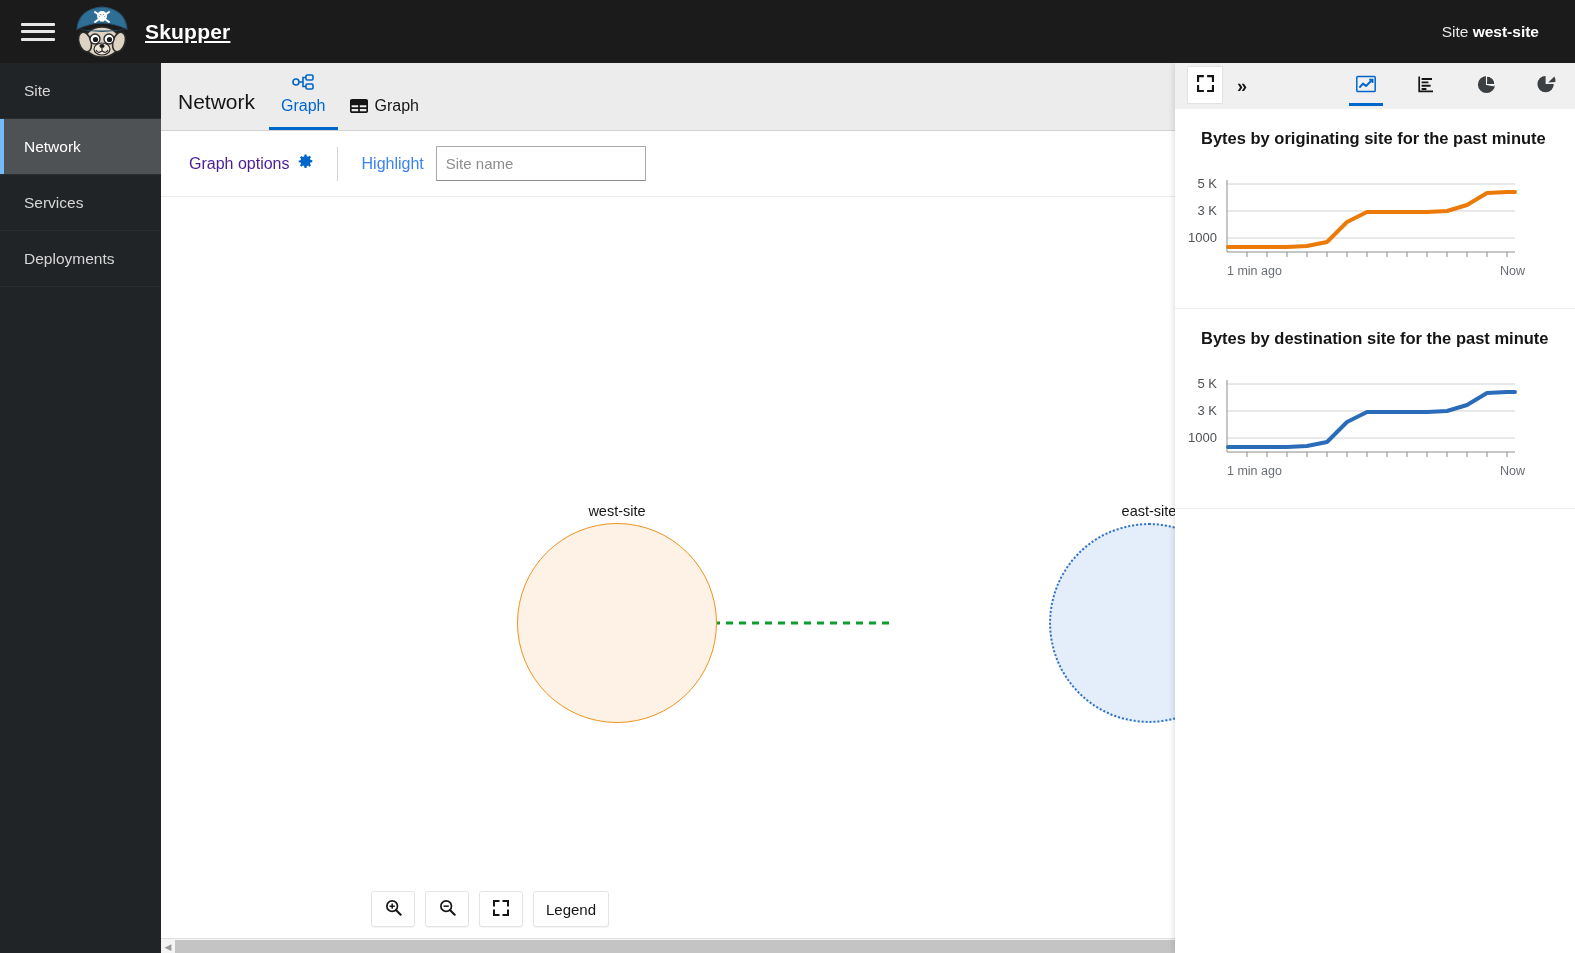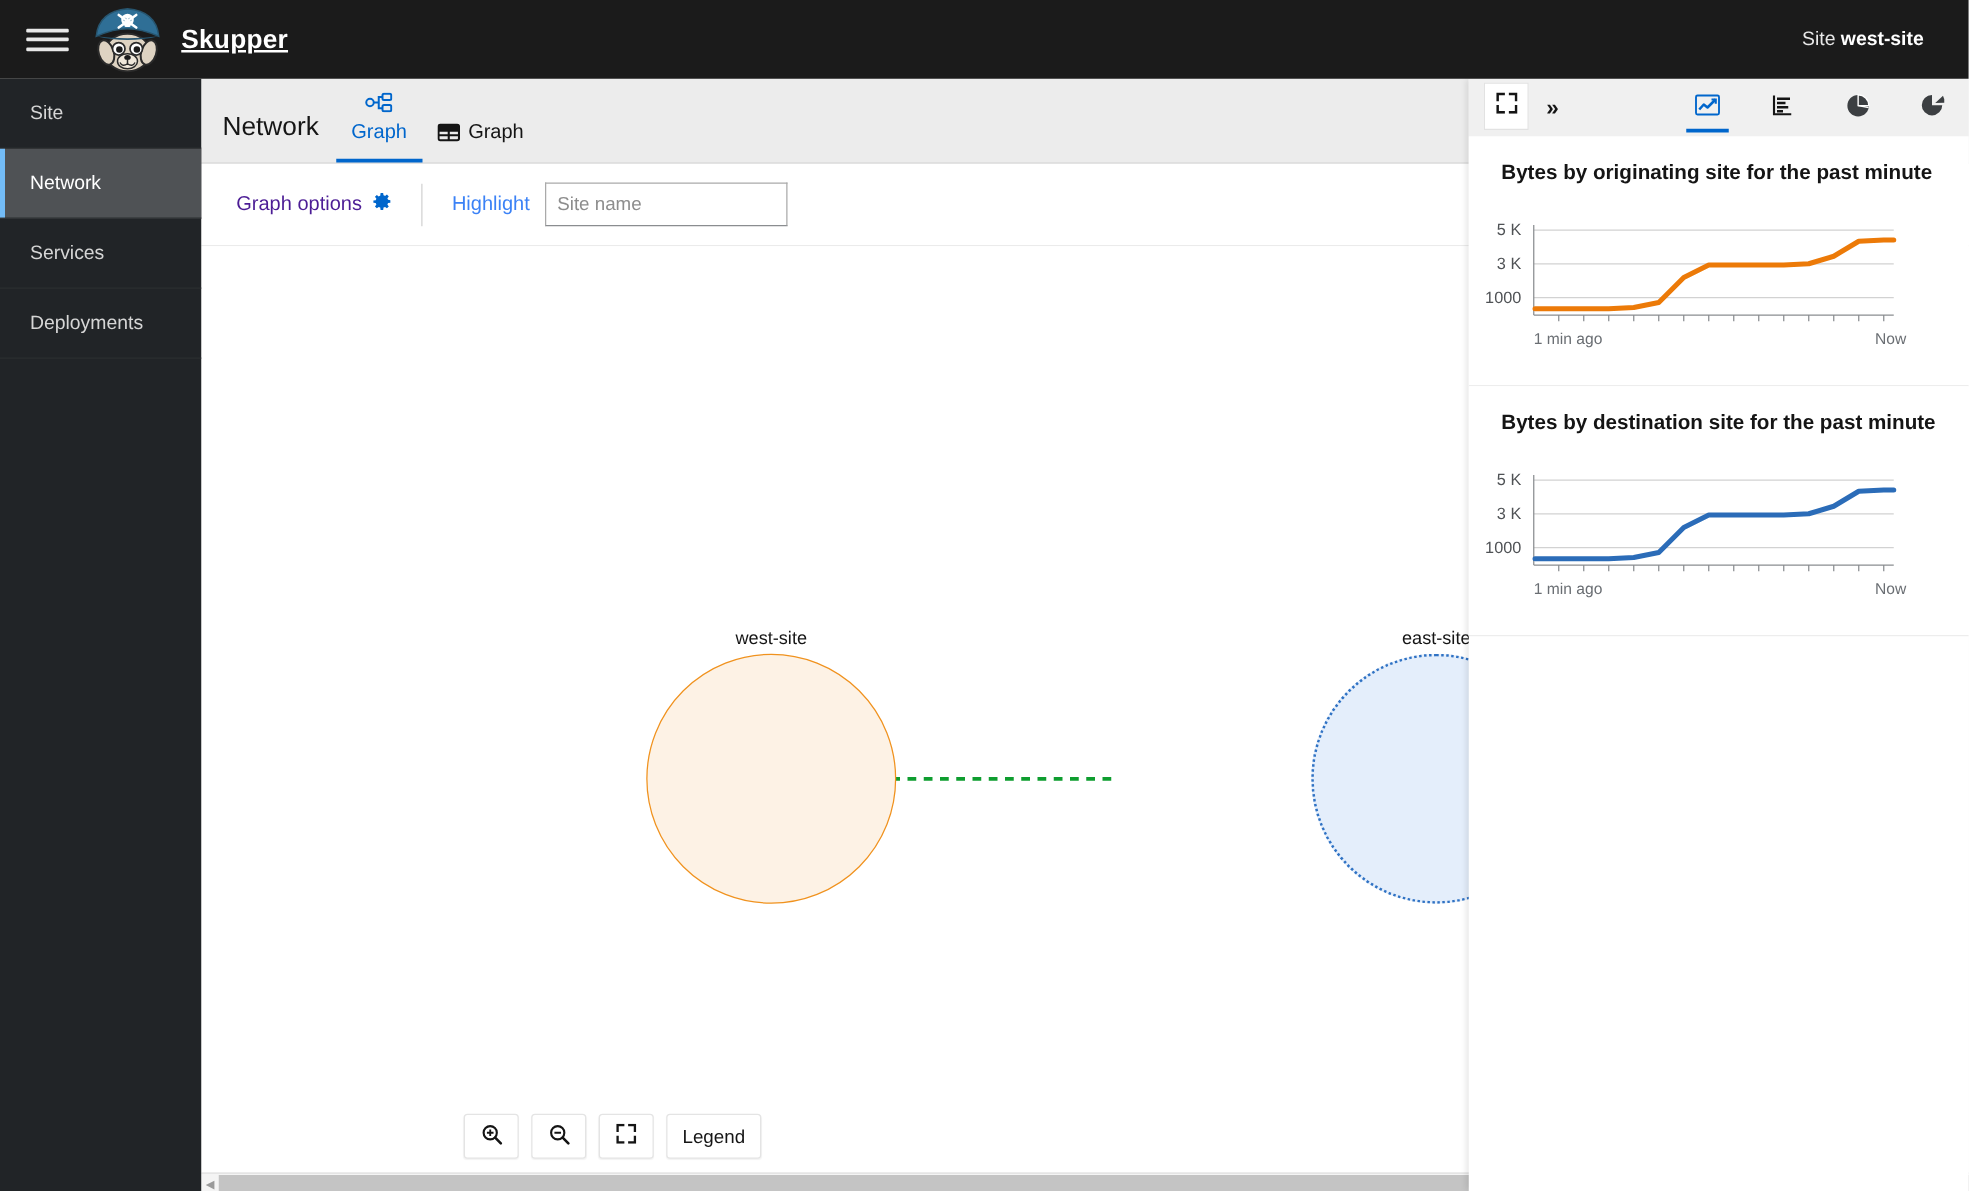--- a/index.html
+++ b/index.html
@@ -81,21 +81,21 @@
     height: 66px; background: #fff; display: flex; align-items: center;
     padding-left: 28px; border-bottom: 1px solid #ebebeb;
   }
   .graph-options {
     display: flex; align-items: center; gap: 8px;
     color: #4c1d95; font-size: 16px; cursor: pointer;
   }
   .vdiv { width: 1px; height: 34px; background: #d2d2d2; margin: 0 24px; }
   .hl-label { font-size: 16px; color: #3b82f6; margin-right: 12px; }
   .hl-input {
-    width: 194px; height: 35px; border: 1px solid #aaa; border-bottom-color:#8a8d90;
+    width: 210px; height: 35px; border: 1px solid #aaa; border-bottom-color:#8a8d90;
     background:#fff; font-size: 15px; color: #151515; padding: 0 9px;
     font-family: "Liberation Sans", sans-serif;
   }
   .hl-input::placeholder { color: #8d8d8d; }
 
   
   .canvas {
     position: relative; height: 757px; background: #fff; overflow: hidden;
   }
   .node-label {

